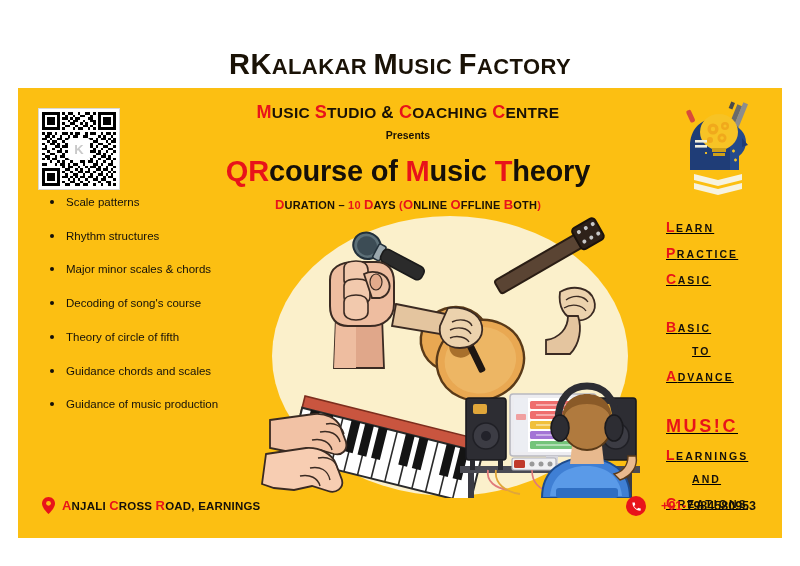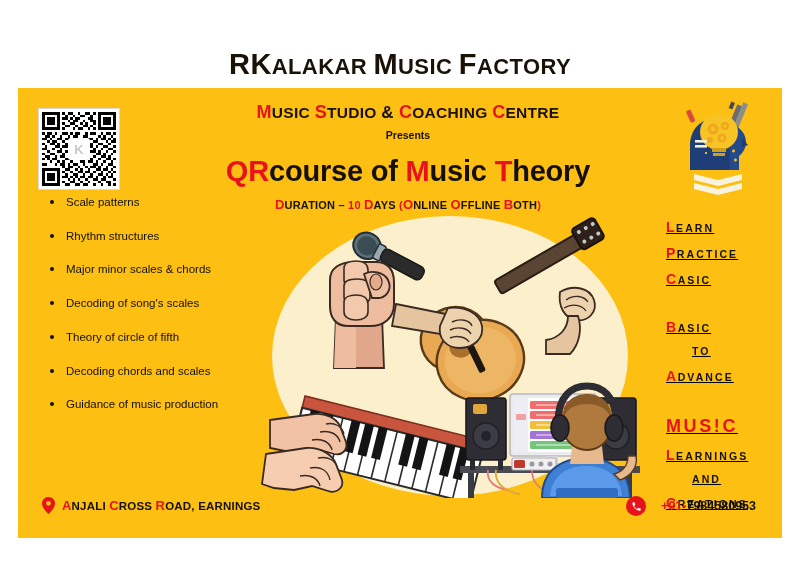--- a/index.html
+++ b/index.html
@@ -411,23 +411,23 @@
 
         <path d="M22 78 L46 84 L70 78 L70 84 L46 90 L22 84 Z" fill="#f7f3e0"></path>
         <path d="M22 87 L46 93 L70 87 L70 93 L46 99 L22 93 Z" fill="#f7f3e0"></path>
       </svg>
     </div>
 
     <ul class="bullets" id="syllabus-list">
         <li><span>Scale patterns</span></li>
         <li><span>Rhythm structures</span></li>
         <li><span>Major minor scales &amp; chords</span></li>
-        <li><span>Decoding of song's scales</span></li>
+        <li><span>Decoding of song's course</span></li>
         <li><span>Theory of circle of fifth</span></li>
-        <li><span>Decoding chords and scales</span></li>
+        <li><span>Guidance chords and scales</span></li>
         <li><span>Guidance of music production</span></li>
       </ul>
 
     <div class="keywords" id="keywords-column">
         <div class="kw"><span class="lead">L</span><span>EARN</span></div>
         <div class="kw"><span class="lead">P</span><span>RACTICE</span></div>
         <div class="kw"><span class="lead">C</span><span>ASIC</span></div>
         <div class="kw-gap"></div>
         <div class="kw"><span class="lead">B</span><span>ASIC</span></div>
         <div class="kw indent"><span>TO</span></div>

